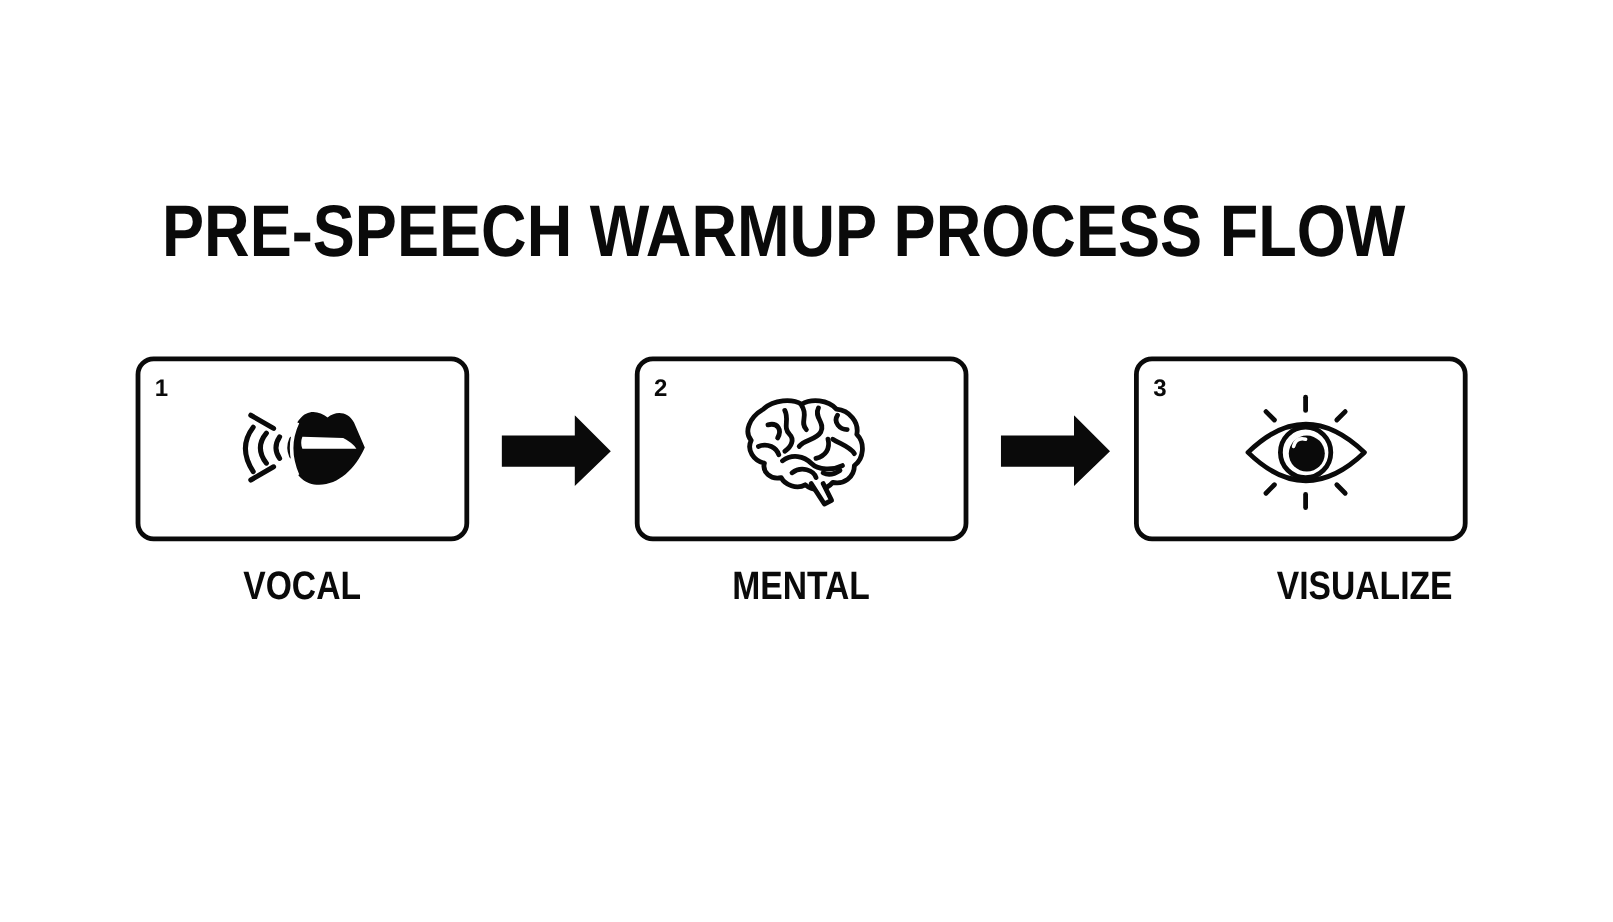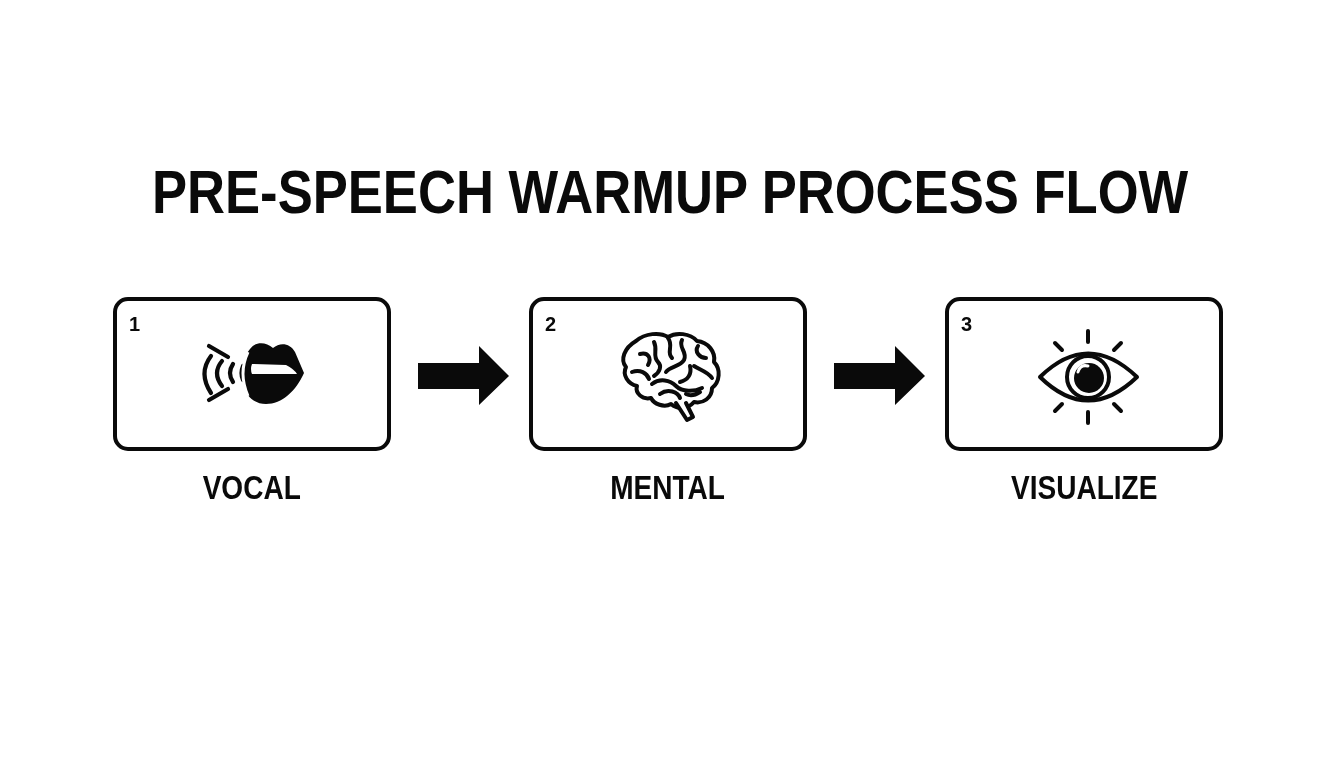--- a/index.html
+++ b/index.html
@@ -10,21 +10,21 @@
     body {
       width: 1344px;
       height: 768px;
       position: relative;
       overflow: hidden;
       font-family: "Liberation Sans", sans-serif;
       color: #0a0a0a;
     }
     .title {
       position: absolute;
-      left: 152px;
+      left: 135px;
       top: 157px;
       height: 70px;
       width: 1010px;
       overflow: visible;
       white-space: nowrap;
     }
     .title-text {
       display: inline-block;
       font-family: "Liberation Sans", sans-serif;
       font-weight: bold;
@@ -185,15 +185,15 @@
       <path d="M 1040 377 Q 1088 330 1137 377 Q 1088 424 1040 377 Z" fill="#ffffff" stroke="#0a0a0a" stroke-width="4" stroke-linejoin="round"></path>
 
       <circle cx="1088" cy="377" r="21" fill="#ffffff" stroke="#0a0a0a" stroke-width="4"></circle>
 
       <circle cx="1089" cy="378" r="15" fill="#0a0a0a"></circle>
 
       <path d="M 1078 372 Q 1080 364 1088 366" fill="none" stroke="#ffffff" stroke-width="3" stroke-linecap="round"></path>
     </g>
   </svg>
 </div>
-<div class="step-label" style="left:945px; width:278px;">
+<div class="step-label" style="left:945px; width:278px;text-align:right;">
   <span>VISUALIZE</span>
 </div>
 
 </body></html>

